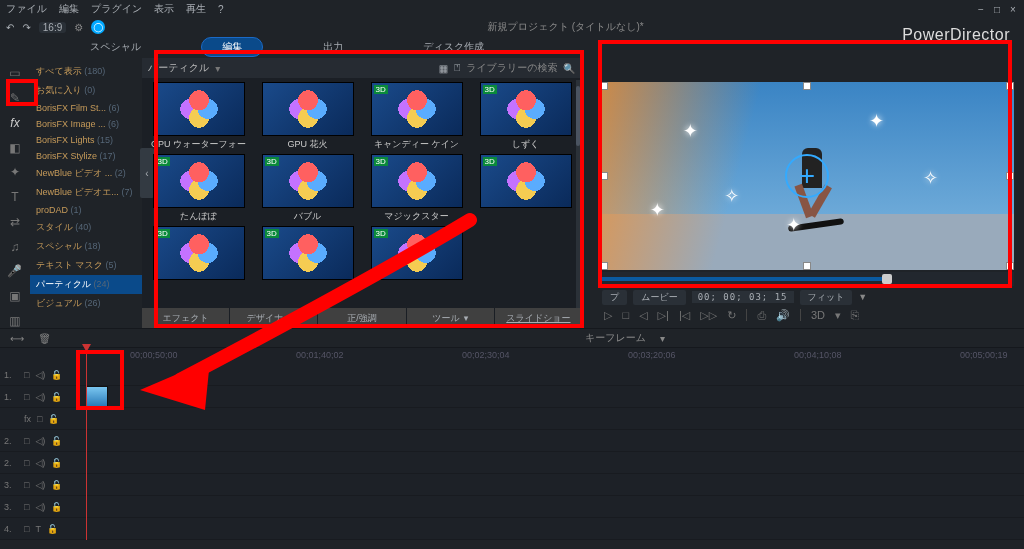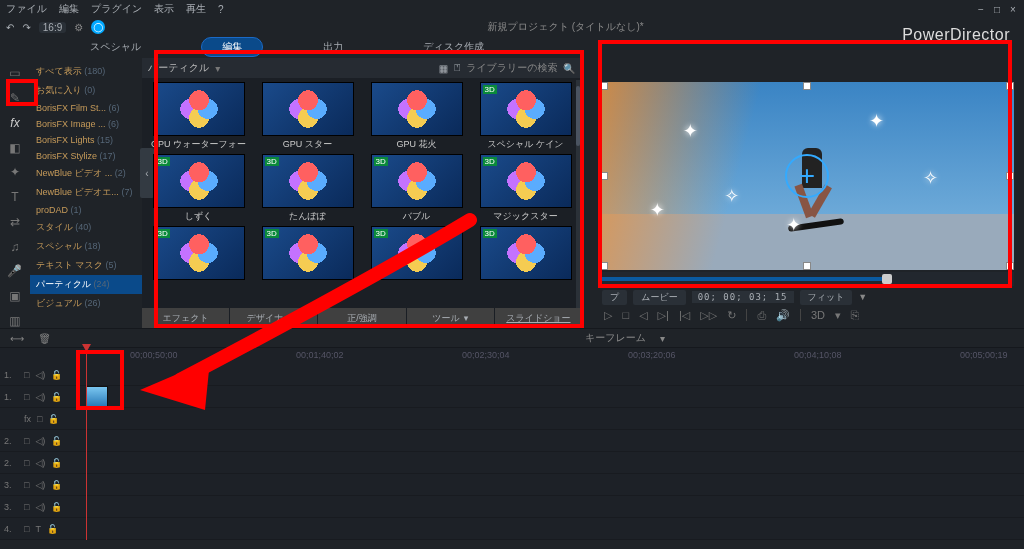--- a/index.html
+++ b/index.html
@@ -199,31 +199,27 @@
     </div>
     <div class="libpager">‹</div>
     <div class="libscroll"></div>
     <div class="libgrid">
       <div class="thumb">
           <div class="img"></div>
           <div class="lbl">GPU ウォーターフォール</div>
         </div>
       <div class="thumb">
           <div class="img"></div>
-          <div class="lbl">GPU スター</div>
-        </div>
-      <div class="thumb">
-          <div class="img"></div>
           <div class="lbl">GPU 花火</div>
         </div>
       <div class="thumb">
           <div class="img">
             <span class="tag">3D</span>
           </div>
-          <div class="lbl">スペシャル ケイン</div>
+          <div class="lbl">キャンディー ケイン</div>
         </div>
       <div class="thumb">
           <div class="img">
             <span class="tag">3D</span>
           </div>
           <div class="lbl">しずく</div>
         </div>
       <div class="thumb">
           <div class="img">
             <span class="tag">3D</span>

